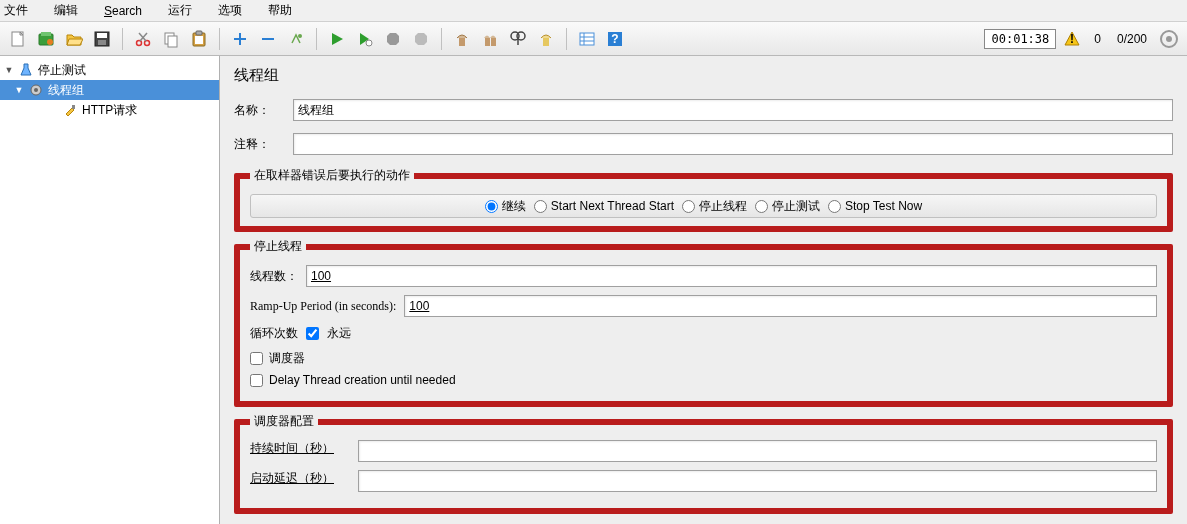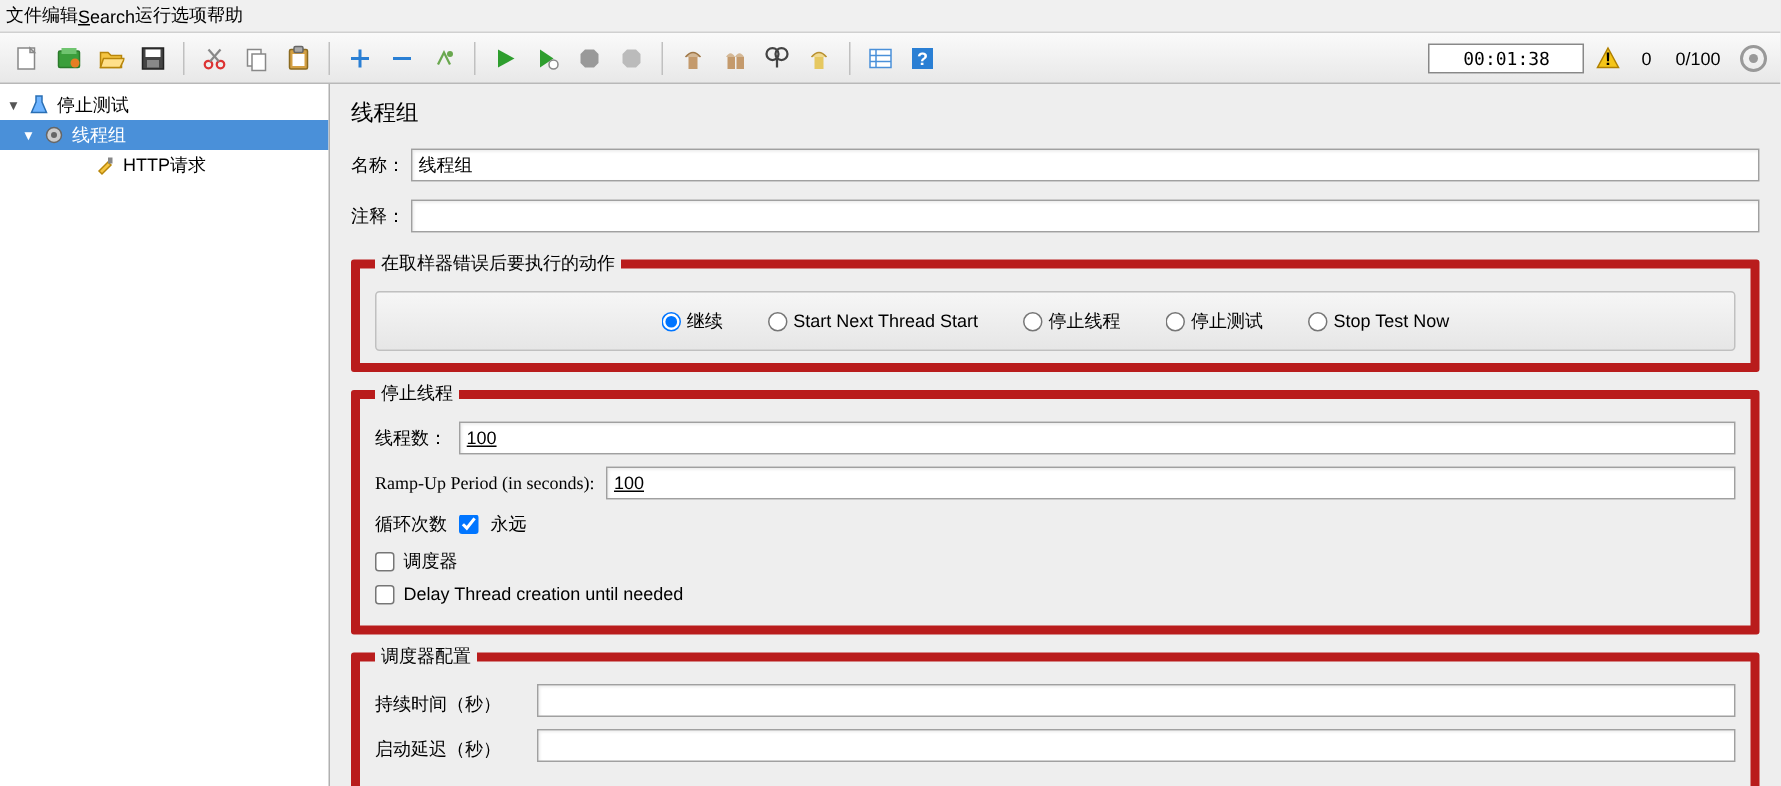--- a/index.html
+++ b/index.html
@@ -1,56 +1,56 @@
 <!DOCTYPE html>
 <html><head>
 <meta charset="utf-8">
 <style>
 * { box-sizing: border-box; margin: 0; padding: 0; font-family: "Microsoft YaHei", Arial, sans-serif; font-size: 12px; }
 html, body { width: 1187px; height: 524px; overflow: hidden; background: #eeeeee; }
 
-.menubar { height: 22px; background: #f0f0f0; display: flex; align-items: center; padding: 0 4px; gap: 0; border-bottom: 1px solid #d0d0d0; }
+.menubar { height: 22px; background: #f0f0f0; display: flex; align-items: center; padding: 0 4px; gap: 26px; border-bottom: 1px solid #d0d0d0; }
 .menubar span { cursor: default; }
 .menubar span u { text-decoration: underline; }
 
 .toolbar { height: 34px; background: linear-gradient(#fafafa,#e8e8e8); border-bottom: 1px solid #b8b8b8; display: flex; align-items: center; padding: 0 6px; gap: 4px; }
 .toolbar .sep { width: 1px; height: 22px; background: #c0c0c0; margin: 0 4px; }
 .tbtn { width: 24px; height: 24px; display: flex; align-items: center; justify-content: center; cursor: pointer; border-radius: 2px; }
 .toolbar .spacer { flex: 1; }
-.timer { border: 1px solid #888; background: #fff; padding: 2px 22px; font-family: monospace; font-size: 12px; }
+.timer { border: 1px solid #888; background: #fff; padding: 2px 6px; font-family: monospace; font-size: 12px; }
 .status-num { padding: 0 6px; }
 
 .main { display: flex; height: calc(524px - 22px - 34px); }
 .tree { width: 220px; border-right: 1px solid #b0b0b0; background: #fff; padding-top: 4px; overflow: auto; }
 .tree-row { display: flex; align-items: center; height: 20px; padding-left: 4px; gap: 4px; cursor: default; }
 .tree-row.selected { background: #4a90d9; color: #fff; }
 .tree-toggle { width: 10px; text-align: center; color: #555; font-size: 9px; }
 .tree-row.selected .tree-toggle { color: #fff; }
 .tree-icon { width: 16px; height: 16px; display: flex; align-items: center; justify-content: center; }
 .indent1 { padding-left: 14px; }
 .indent2 { padding-left: 62px; }
 
 .content { flex: 1; padding: 10px 14px 0 14px; overflow: auto; background: #eeeeee; display: flex; flex-direction: column; gap: 6px; }
 .content h2 { font-size: 15px; font-weight: normal; margin-bottom: 8px; }
-.form-row { display: flex; align-items: center; gap: 0; margin-bottom: 6px; }
+.form-row { display: flex; align-items: center; gap: 19px; margin-bottom: 6px; }
 .form-row label { min-width: 40px; }
 .form-row input[type=text] { flex: 1; height: 22px; border: 1px solid #a0a0a0; background: #fff; padding: 0 4px; box-shadow: inset 1px 1px 2px rgba(0,0,0,0.08); }
 
 fieldset { border: 6px solid #b91c1c; border-radius: 2px; padding: 10px 10px 8px 10px; background: #eeeeee; }
 fieldset legend { padding: 0 4px; font-size: 12px; }
 
-.radio-bar { height: 40px; border: 1px solid #c0c0c0; border-radius: 3px; background: linear-gradient(#f6f6f6,#e6e6e6); display: flex; align-items: center; justify-content: center; gap: 30px; }
+.radio-bar { height: 24px; border: 1px solid #c0c0c0; border-radius: 3px; background: linear-gradient(#f6f6f6,#e6e6e6); display: flex; align-items: center; justify-content: center; gap: 8px; }
 .radio-bar label { display: flex; align-items: center; gap: 4px; }
 
 .prop-row { display: flex; align-items: center; gap: 8px; margin-bottom: 8px; }
 .prop-row .plabel { min-width: auto; font-family: Liberation Serif, serif; }
 .prop-row input[type=text] { flex: 1; height: 22px; border: 1px solid #a0a0a0; background: #fff; padding: 0 4px; box-shadow: inset 1px 1px 2px rgba(0,0,0,0.08); text-decoration: underline; }
 .cb-row { display: flex; align-items: center; gap: 6px; margin-bottom: 6px; }
 
-.sched-row { display: flex; align-items: flex-end; gap: 8px; margin-bottom: 8px; }
+.sched-row { display: flex; align-items: flex-start; gap: 8px; margin-bottom: 8px; text-decoration: underline; }
 .sched-row .slabel { width: 100px; }
 .sched-row input[type=text] { flex: 1; height: 22px; border: 1px solid #a0a0a0; background: #fff; padding: 0 4px; box-shadow: inset 1px 1px 2px rgba(0,0,0,0.08); }
 
 input[type=checkbox], input[type=radio] { width: 13px; height: 13px; }
 
 svg { display: block; }
 </style>
 </head>
 <body>
 
@@ -199,21 +199,21 @@
   <div class="spacer"></div>
 
   <div class="timer">00:01:38</div>
   <div class="tbtn">
       <svg width="18" height="18">
         <path d="M9 2 L16 15 L2 15 Z" fill="#f5c518" stroke="#b08000"></path>
         <text x="9" y="13" text-anchor="middle" fill="#000" font-size="10" font-weight="bold">!</text>
       </svg>
     </div>
   <div class="status-num">0</div>
-  <div class="status-num">0/100</div>
+  <div class="status-num">0/200</div>
   <div class="tbtn">
       <svg width="20" height="20">
         <circle cx="10" cy="10" r="8" fill="none" stroke="#999" stroke-width="2"></circle>
         <circle cx="10" cy="10" r="3" fill="#999"></circle>
       </svg>
     </div>
 </div>
 
 <div class="main">
 

